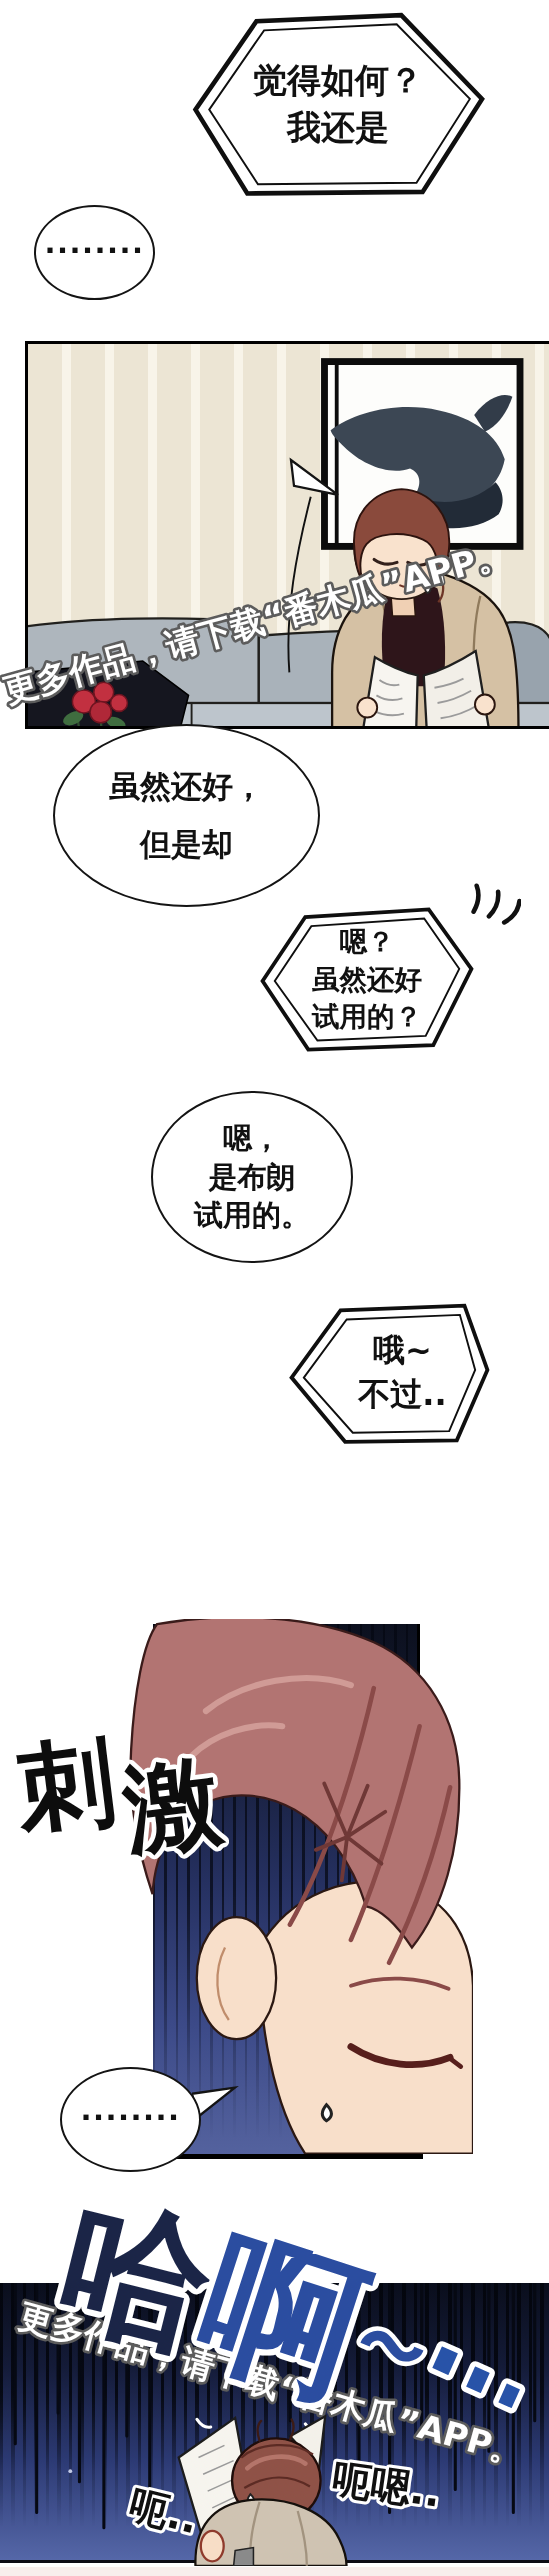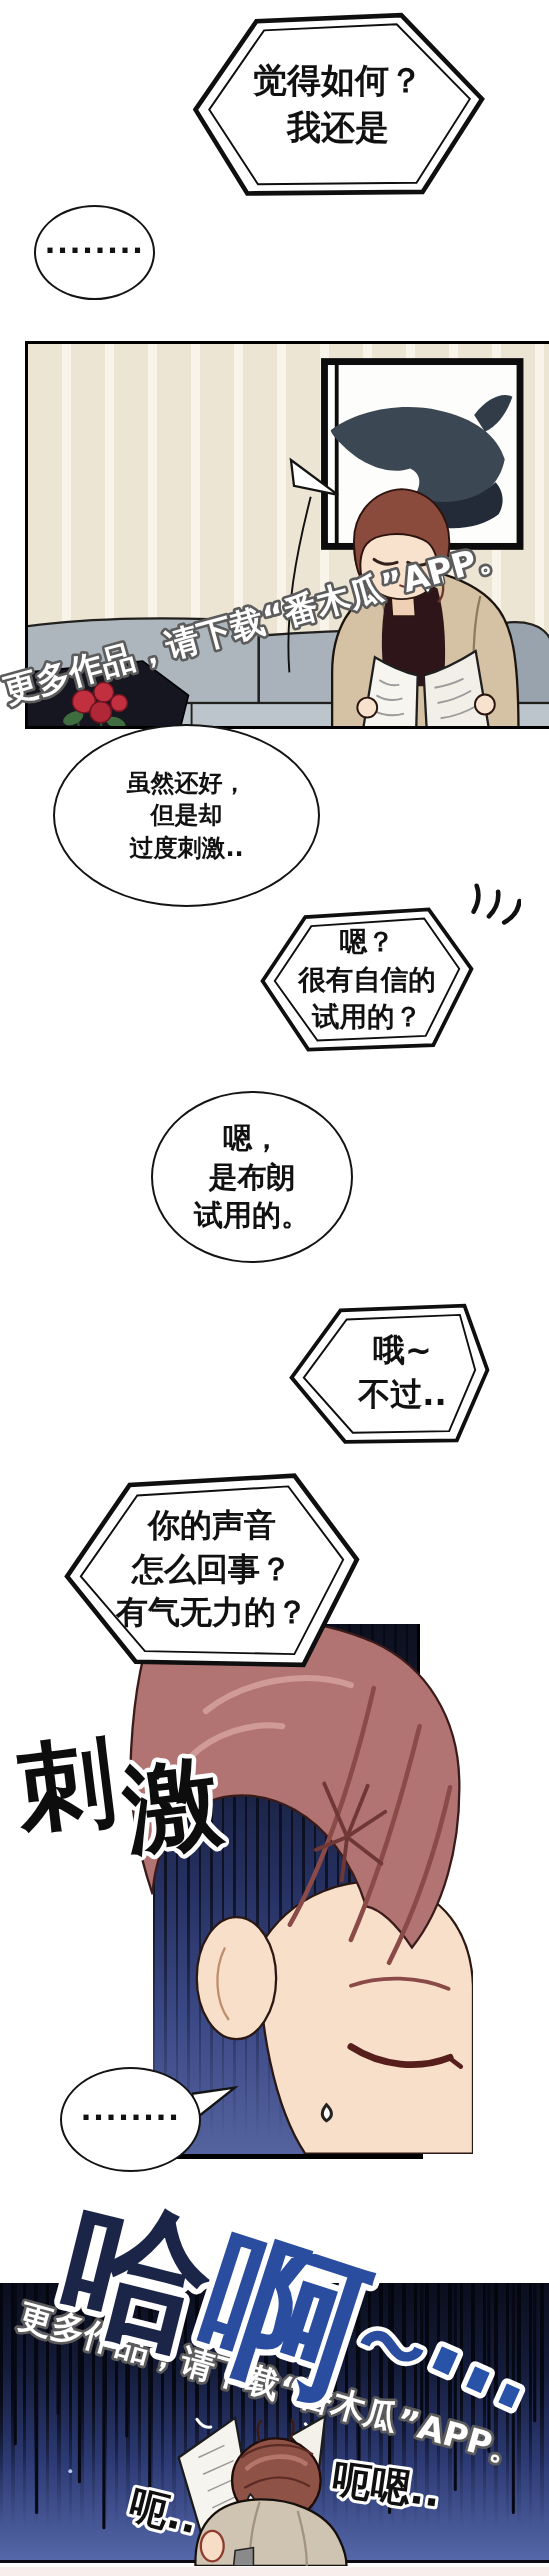--- a/index.html
+++ b/index.html
@@ -124,37 +124,36 @@
     </div>
   </div>
 
   <svg class="svgfx" style="left:289px;top:457px;z-index:29;" width="57" height="47" viewBox="0 0 74 62">
     <polygon points="2,4 64,50 6,38" fill="#fff" stroke="#141414" stroke-width="3"></polygon>
   </svg>
   <div class="bubble-ellipse" style="left:34px;top:205px;width:121px;height:95px;z-index:31;">
     <span class="dots-text">........</span>
   </div>
 
-  <div class="bubble-ellipse" style="left:53px;top:724px;width:267px;height:183px;font-size:24px;">
+  <div class="bubble-ellipse" style="left:53px;top:724px;width:267px;height:183px;font-size:31px;gap:16px;">
     <span class="ln">虽然还好，</span>
     <span class="ln">但是却</span>
-    <span class="ln">过度刺激..</span>
   </div>
 
   <svg class="svgfx" style="left:466px;top:872px;z-index:25;" width="55" height="55" viewBox="0 0 72 72">
     <path d="M10,52 q10,-18 4,-34 M30,58 q14,-14 12,-32 M50,66 q18,-10 20,-28" stroke="#111" stroke-width="6" fill="none" stroke-linecap="round"></path>
   </svg>
   <div class="hex" style="left:258px;top:903px;width:218px;height:153px;">
     <svg width="218" height="153" viewBox="0 0 286 200">
       <polygon points="6,102 62,18 224,8 280,86 230,186 66,192" fill="#fff" stroke="#0f0f0f" stroke-width="5"></polygon>
       <polygon points="22,102 70,30 218,20 264,86 220,174 78,180" fill="none" stroke="#0f0f0f" stroke-width="2.5"></polygon>
     </svg>
     <div class="txt" style="font-size:27.5px;">
       <span class="ln">嗯？</span>
-      <span class="ln">很有自信的</span>
+      <span class="ln">虽然还好</span>
       <span class="ln">试用的？</span>
     </div>
   </div>
 
   <div class="bubble-ellipse" style="left:151px;top:1091px;width:202px;height:172px;font-size:29px;">
     <span class="ln">嗯，</span>
     <span class="ln">是布朗</span>
     <span class="ln">试用的。</span>
   </div>
 
@@ -162,31 +161,20 @@
     <svg width="205" height="150" viewBox="0 0 268 196">
       <polygon points="6,104 70,16 232,10 262,94 222,186 76,188" fill="#fff" stroke="#0f0f0f" stroke-width="5"></polygon>
       <polygon points="22,104 78,28 226,22 246,94 212,174 86,176" fill="none" stroke="#0f0f0f" stroke-width="2.5"></polygon>
     </svg>
     <div class="txt" style="font-size:32px;padding-left:26px;">
       <span class="ln">哦~</span>
       <span class="ln">不过..</span>
     </div>
   </div>
 
-  <div class="hex" style="left:61px;top:1468px;width:302px;height:203px;">
-    <svg width="302" height="203" viewBox="0 0 396 266">
-      <polygon points="8,142 90,22 306,10 388,120 318,258 98,254" fill="#fff" stroke="#0f0f0f" stroke-width="6"></polygon>
-      <polygon points="26,142 100,36 298,24 370,120 306,244 110,240" fill="none" stroke="#0f0f0f" stroke-width="2.5"></polygon>
-    </svg>
-    <div class="txt" style="font-size:32px;">
-      <span class="ln">你的声音</span>
-      <span class="ln">怎么回事？</span>
-      <span class="ln">有气无力的？</span>
-    </div>
-  </div>
 
   <div id="panel-face">
     <div class="stripes"></div>
   </div>
   <div id="panel-face-border"></div>
   <svg class="svgfx" style="left:122px;top:1619px;z-index:6;" width="351" height="535" viewBox="0 0 460 700">
     <path d="M268,150 C276,112 300,90 316,92 C302,104 290,118 294,128 C310,120 324,118 326,128 C312,136 300,144 304,152 C316,148 326,148 326,156 C314,162 300,168 302,176" stroke="#fff" stroke-width="5" fill="none" stroke-linecap="round"></path>
     <path d="M180,430 C220,360 300,330 370,350 C430,368 458,420 460,480 L460,700 L240,700 C200,640 178,530 180,430 Z" fill="#f8dfca" stroke="#2b1812" stroke-width="3"></path>
     <ellipse cx="150" cy="470" rx="52" ry="80" fill="#f8dfca" stroke="#2b1812" stroke-width="3"></ellipse>
     <path d="M135,430 C120,460 122,500 140,525" stroke="#c08d6c" stroke-width="3" fill="none"></path>

